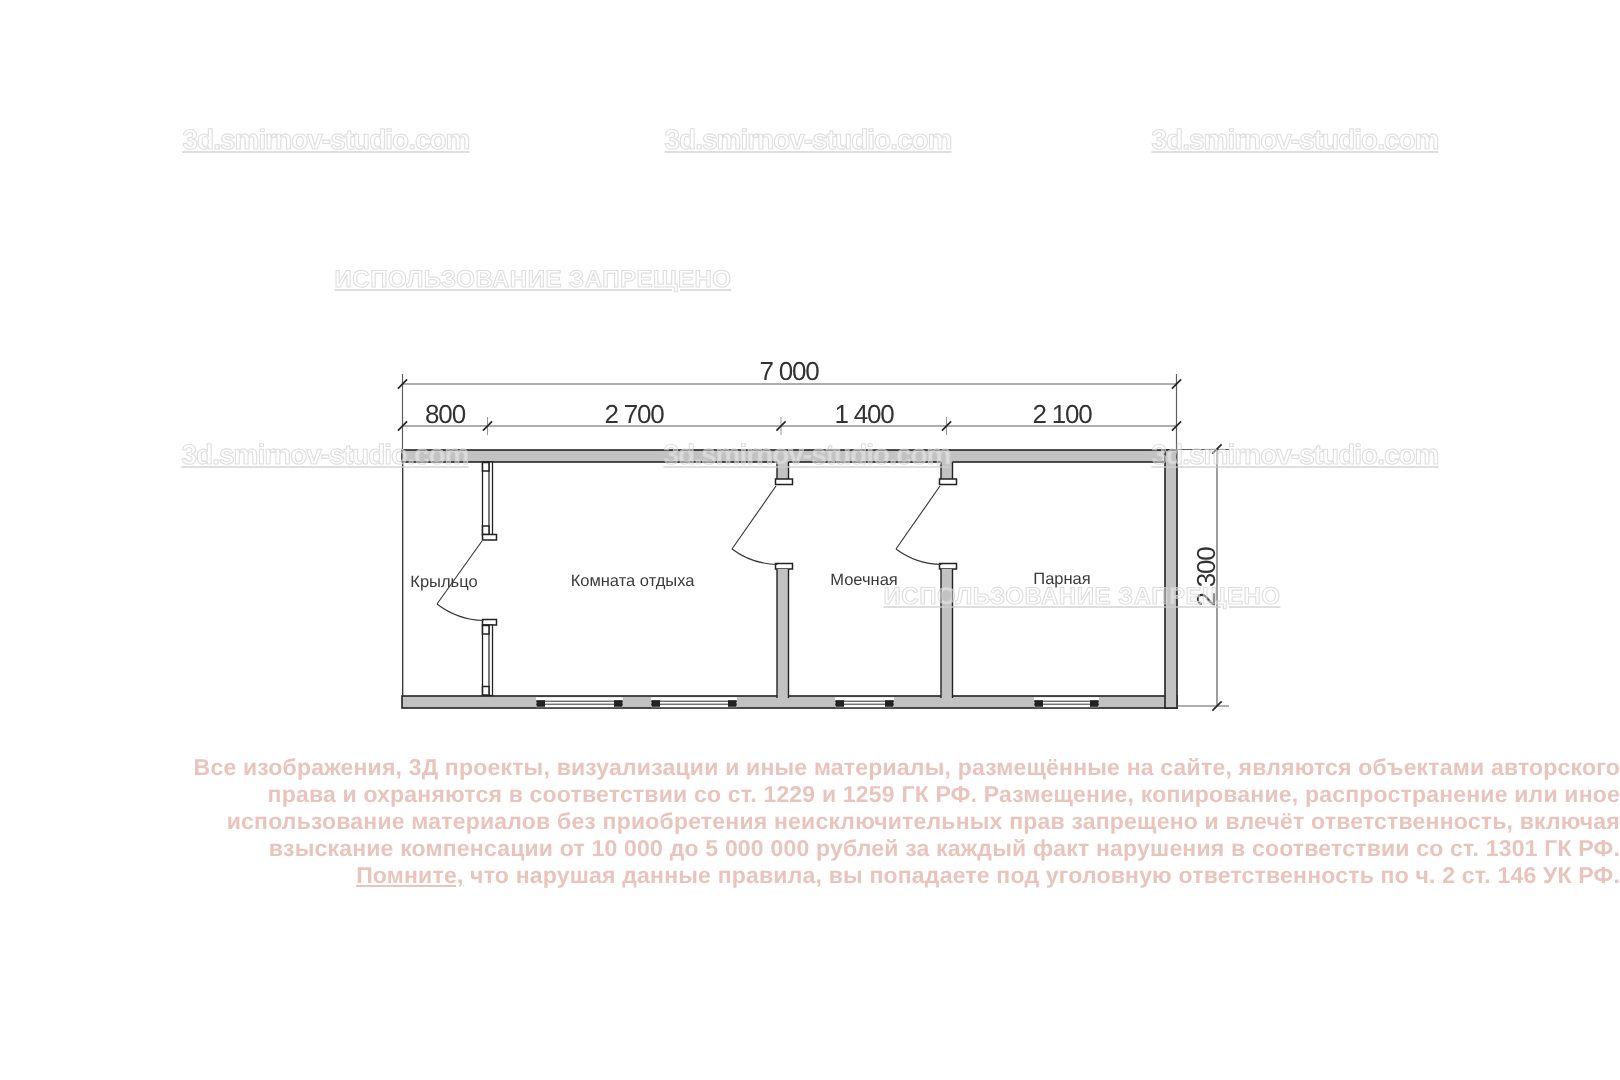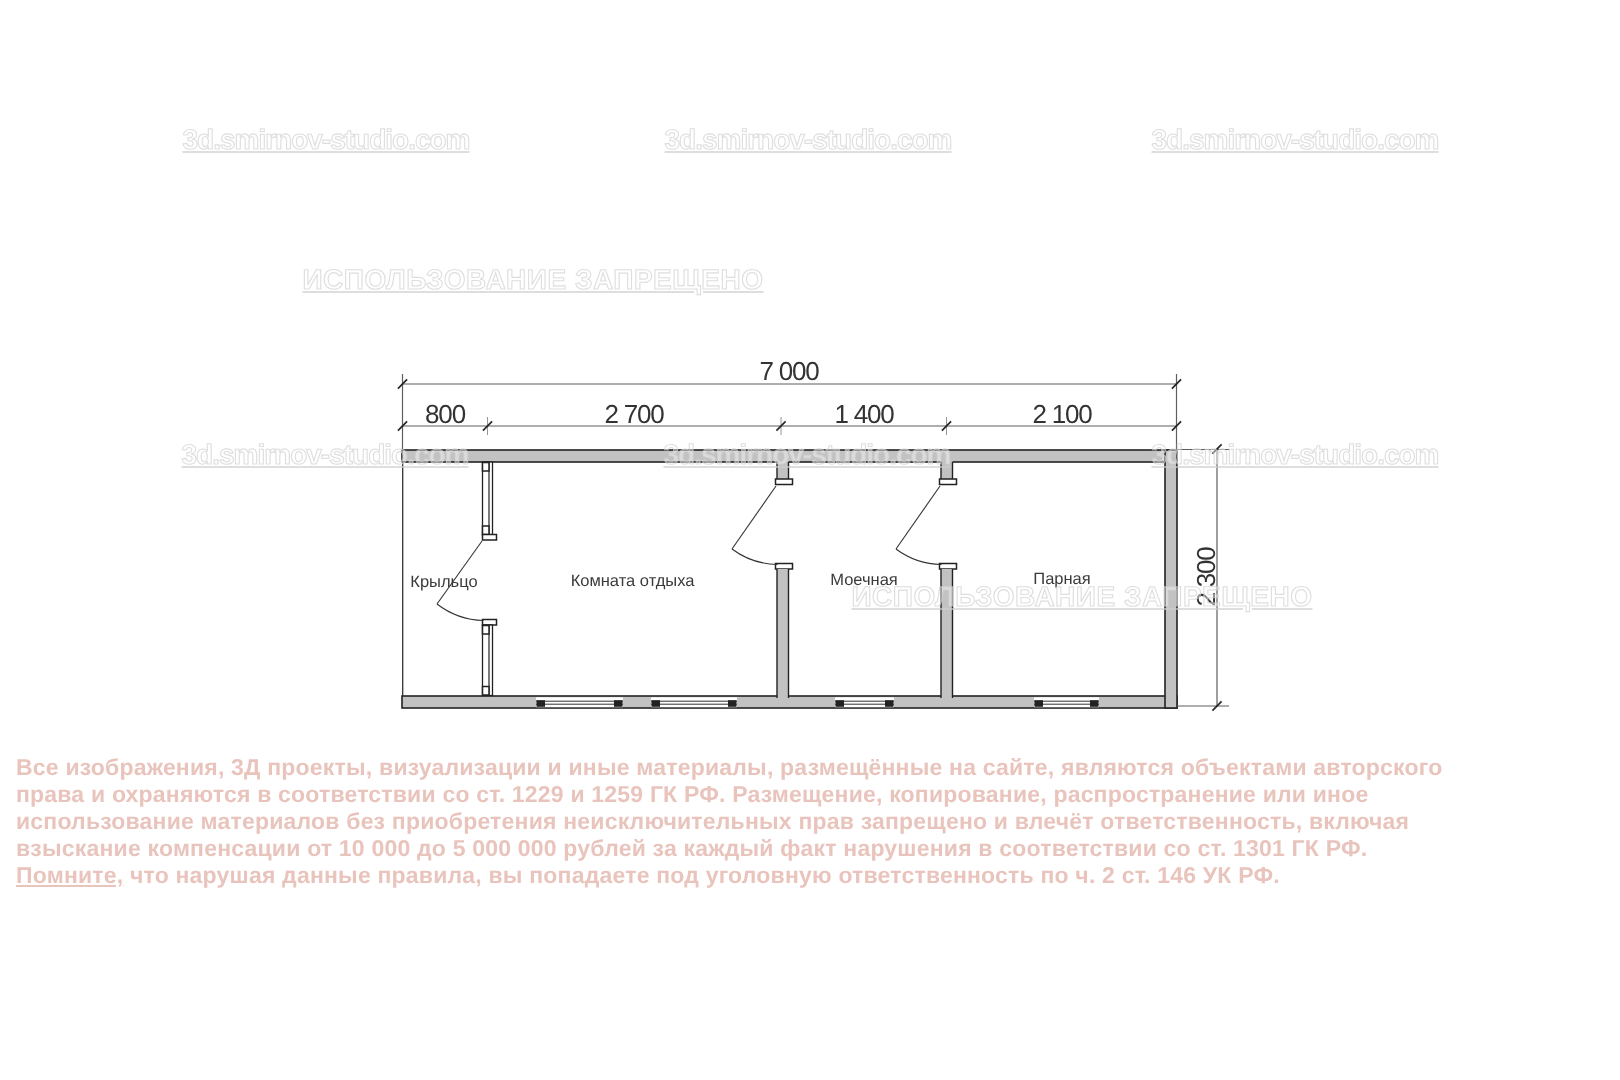--- a/index.html
+++ b/index.html
@@ -1,21 +1,21 @@
 <!DOCTYPE html>
 <html><head>
 <meta charset="utf-8">
 <style>
   html,body{margin:0;padding:0;background:#ffffff;overflow:hidden;}
   body{width:1620px;height:1080px;position:relative;overflow:hidden;font-family:"Liberation Sans",sans-serif;text-rendering:geometricPrecision;-webkit-font-smoothing:antialiased;}
   .wm{position:absolute;transform:translate(-50%,-50%);white-space:nowrap;font-weight:bold;
       color:rgba(255,255,255,0.42);text-decoration:underline;-webkit-text-stroke:1.1px rgba(207,207,207,0.68);}
   .wm-s{font-size:28px;letter-spacing:-1px;}
-  .wm-z{font-size:28px;letter-spacing:0.5px;}
-  .copy{position:absolute;left:16px;top:753.5px;width:1604px;text-align:left;
+  .wm-z{font-size:24px;letter-spacing:0.5px;}
+  .copy{position:absolute;left:16px;top:753.5px;width:1604px;text-align:right;
         font-weight:bold;font-size:23px;line-height:27.2px;color:#e9c4bc;letter-spacing:0.2px;}
 </style>
 </head>
 <body>
 
 <svg width="1620" height="1080" viewBox="0 0 1620 1080" style="position:absolute;left:0;top:0;" fill="none" stroke-linecap="butt">
 
   <rect x="402" y="450" width="775" height="12" fill="#c2c2c2" stroke="#222222" stroke-width="1.6"></rect>
 
   <rect x="402" y="696" width="775" height="12" fill="#c2c2c2" stroke="#222222" stroke-width="1.6"></rect>

